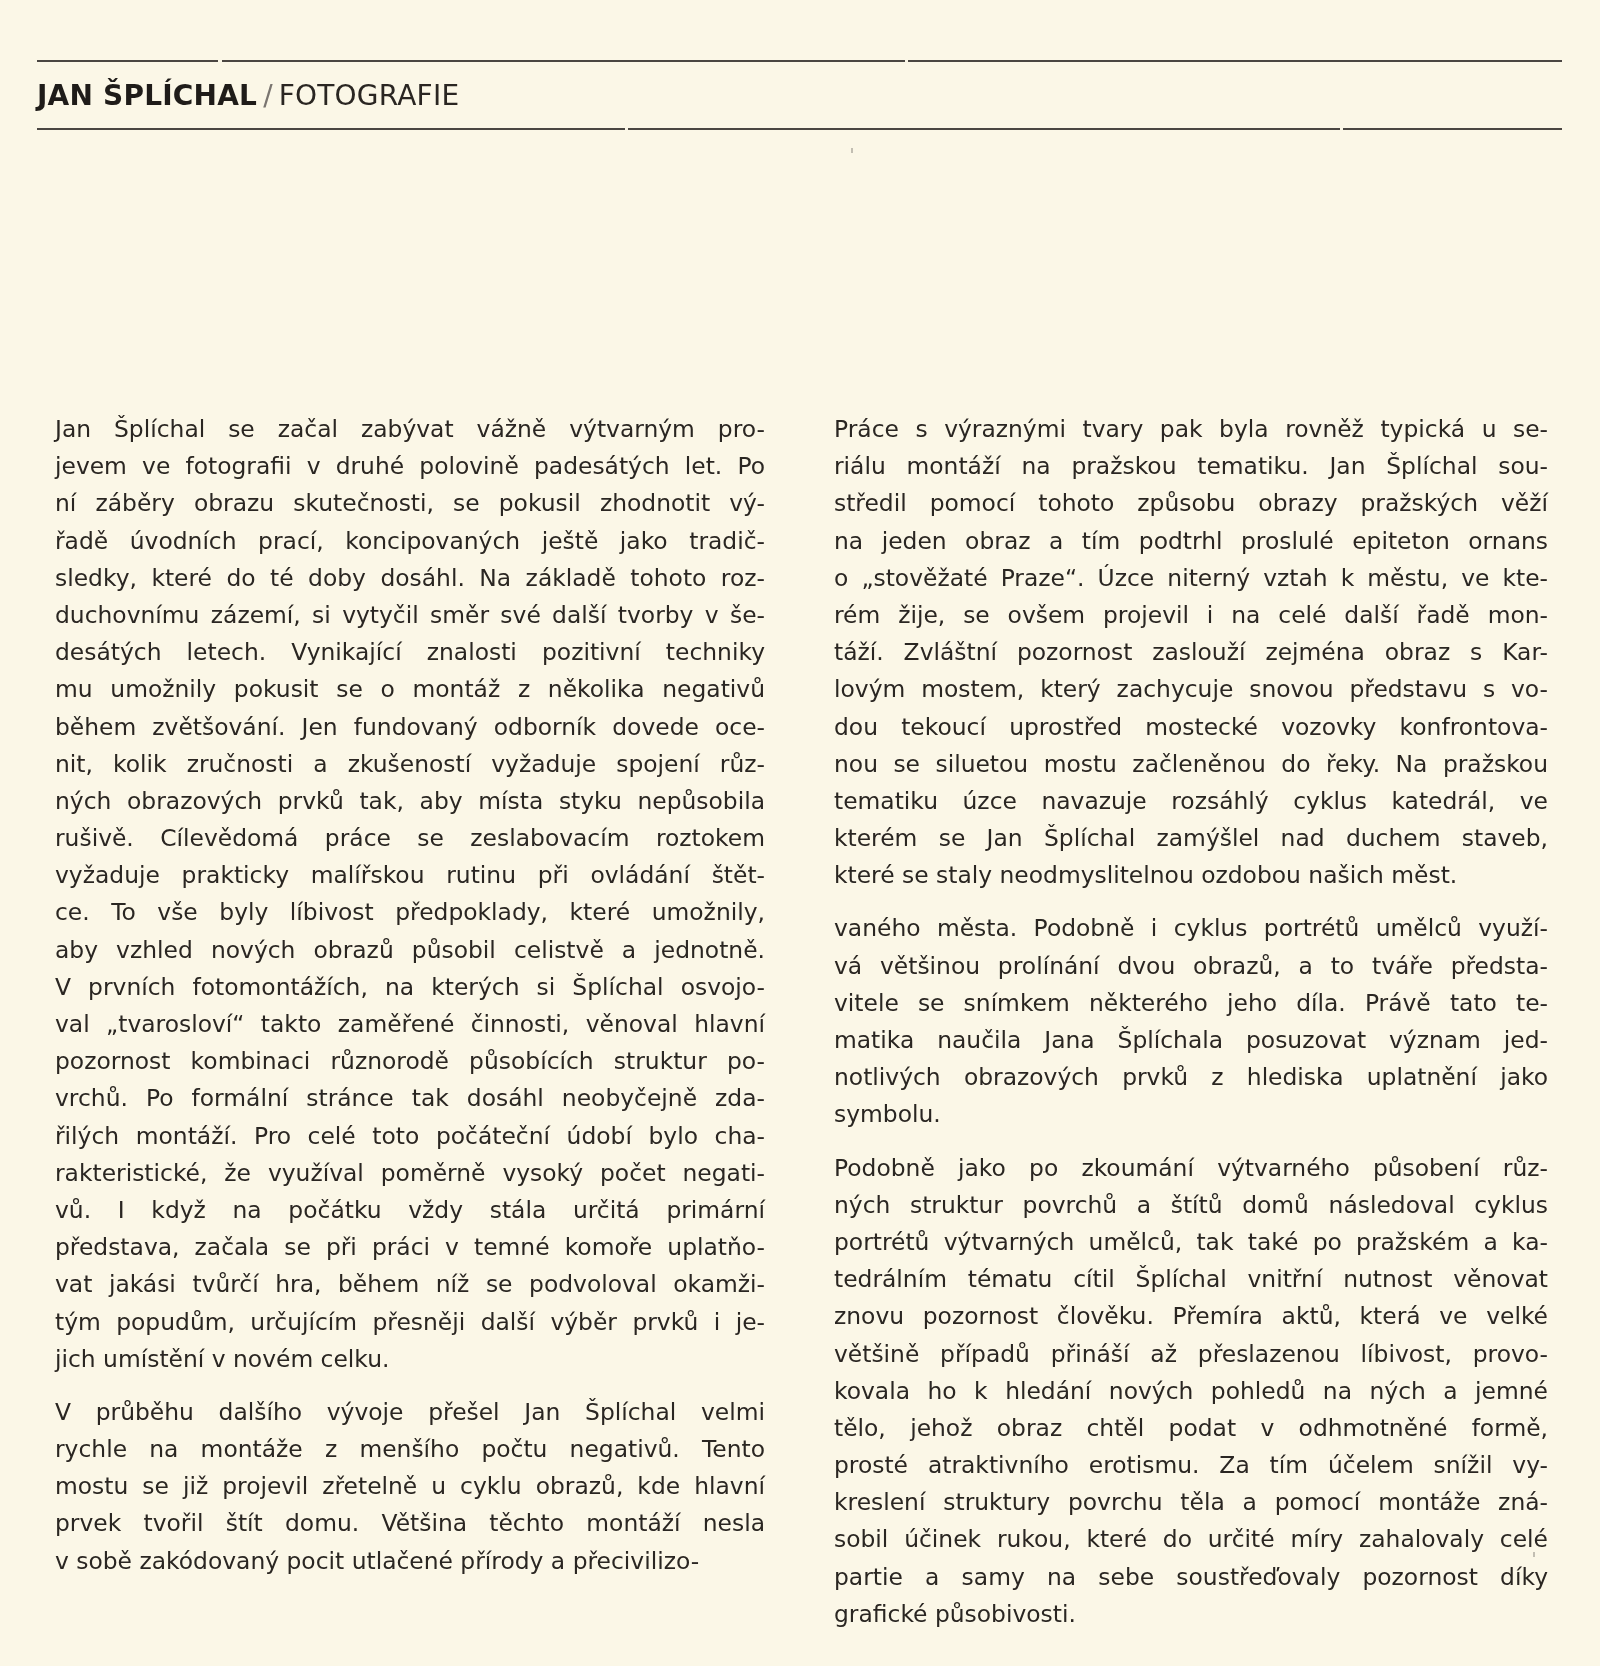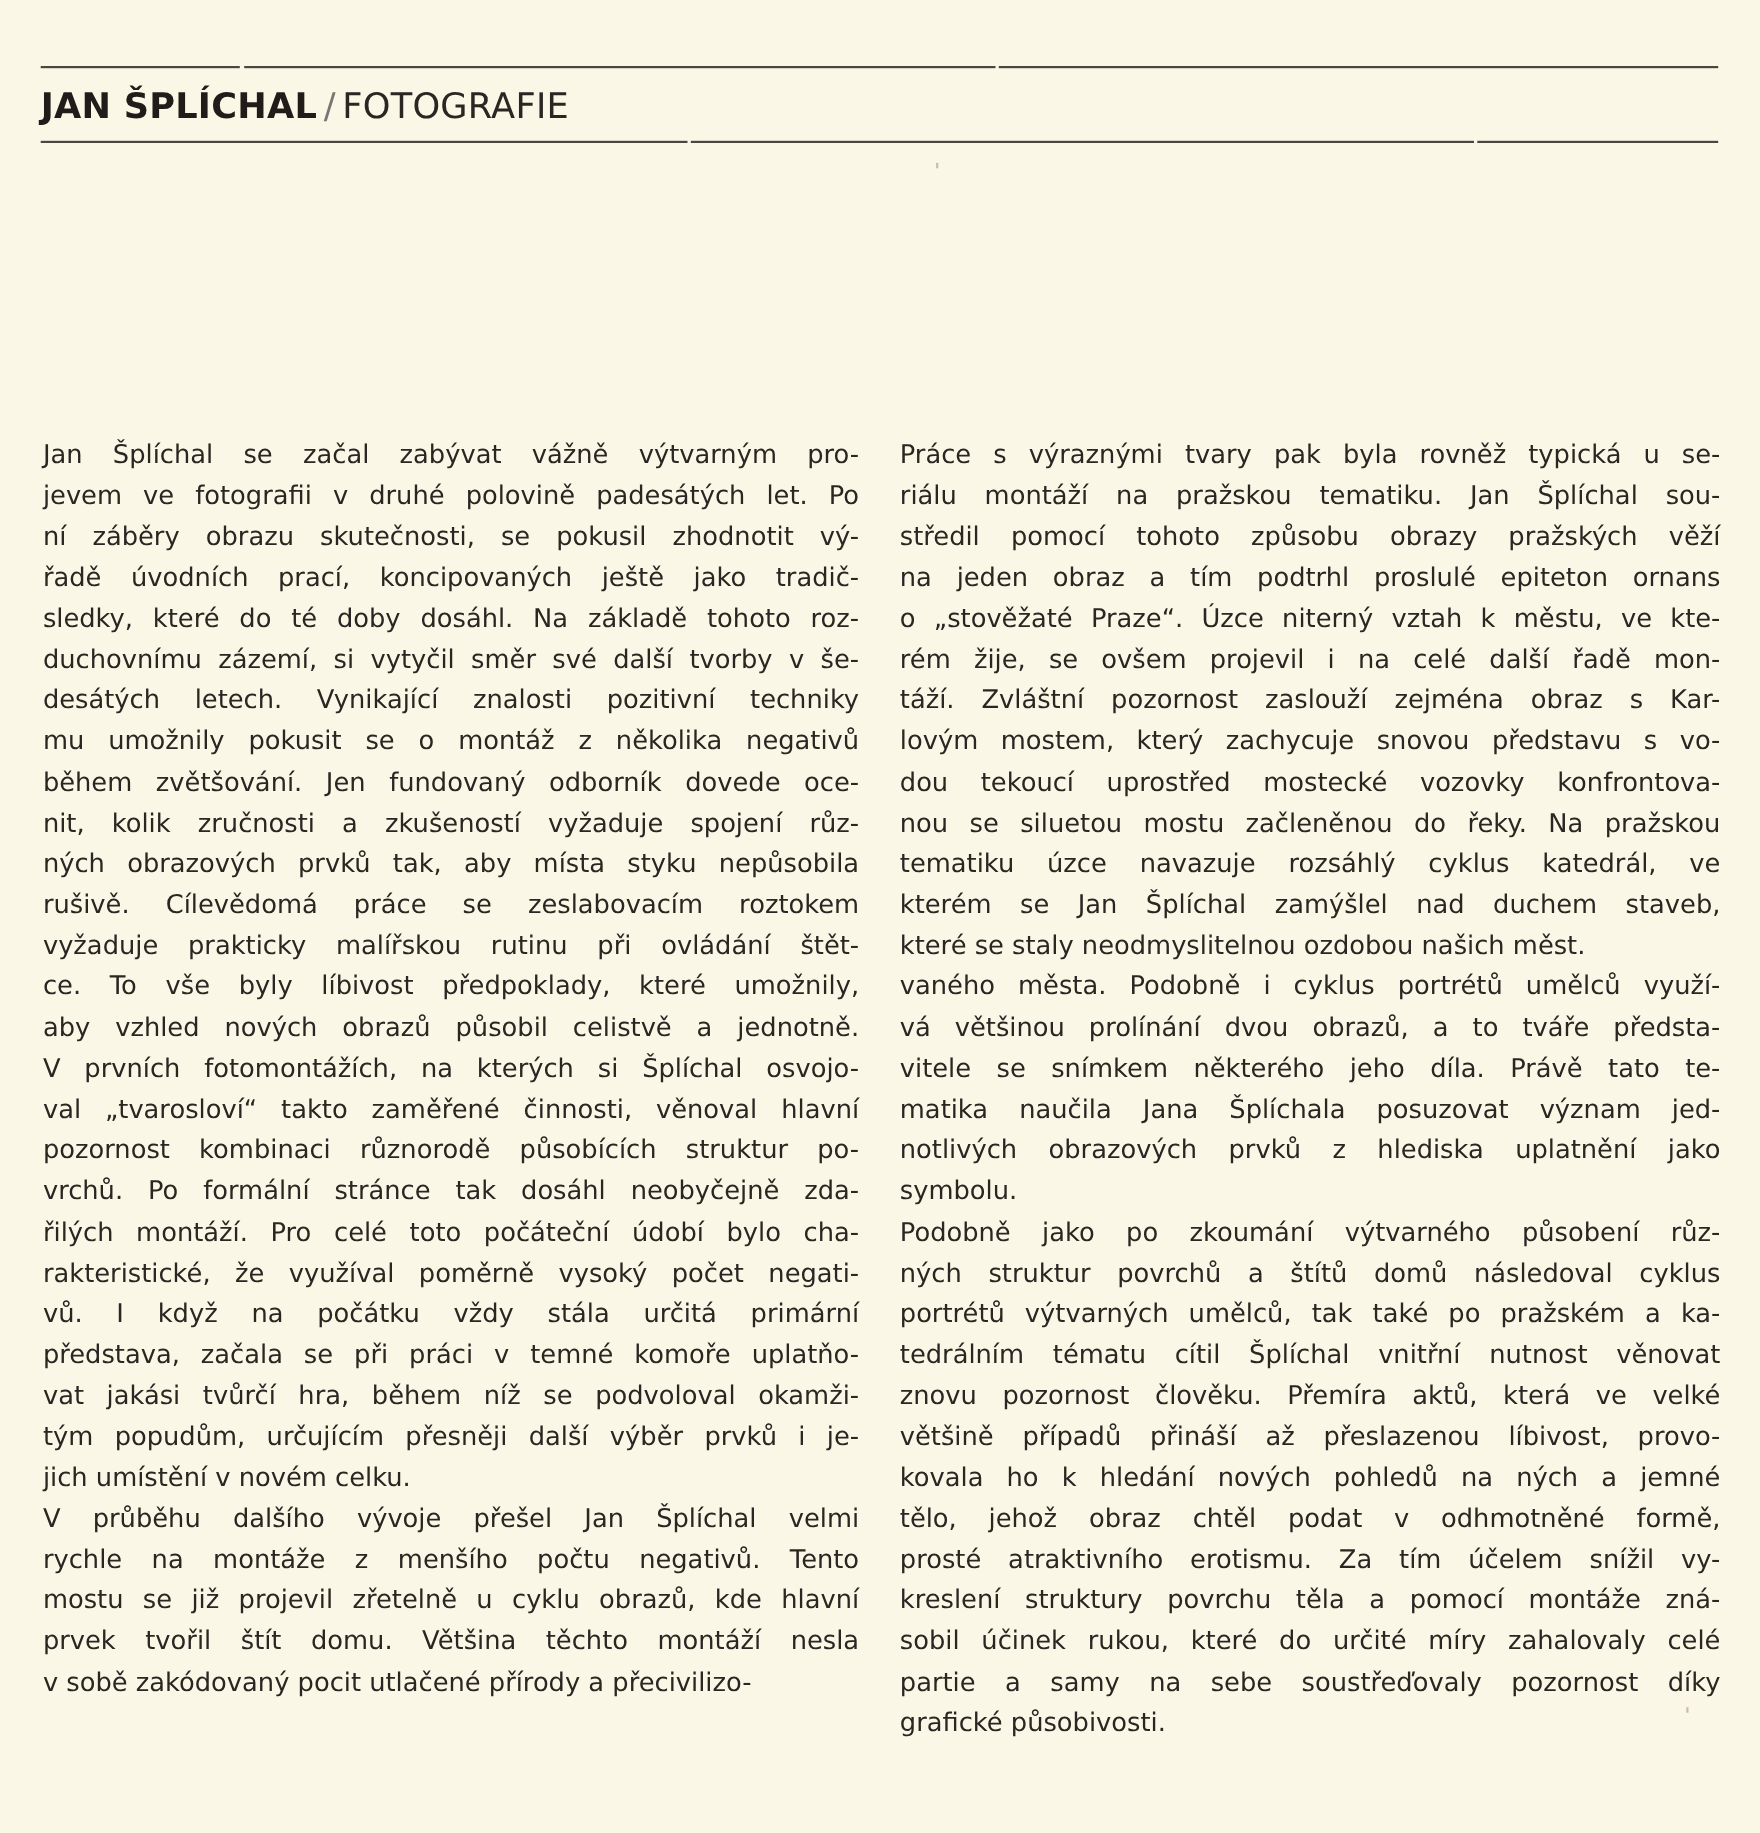--- a/index.html
+++ b/index.html
@@ -17,21 +17,21 @@
     }
     .rule {
       position: absolute;
       height: 2px;
       background: #4a4642;
     }
     .header {
       position: absolute;
       left: 37px;
       top: 78px;
-      font-size: 32px;
+      font-size: 28px;
       letter-spacing: 0.2px;
       white-space: nowrap;
       line-height: 36px;
     }
     .header .author {
       font-weight: bold;
       color: #1f1c19;
     }
     .header .sep {
       color: #7a7570;
@@ -55,21 +55,21 @@
       width: 742px;
       font-size: 23.4px;
       line-height: 37.2px;
       text-align: justify;
       hyphens: manual;
       word-spacing: 0px;
     }
     .col-left { left: 39px; }
     .col-right { left: 818px; width: 746px; }
     .column p {
-      margin: 0;
+      margin: 16px;
     }
     .column .line {
       display: block;
       text-align: justify;
       text-align-last: justify;
       white-space: nowrap;
       overflow: visible;
       height: 37.2px;
     }
     .column .line.last {

